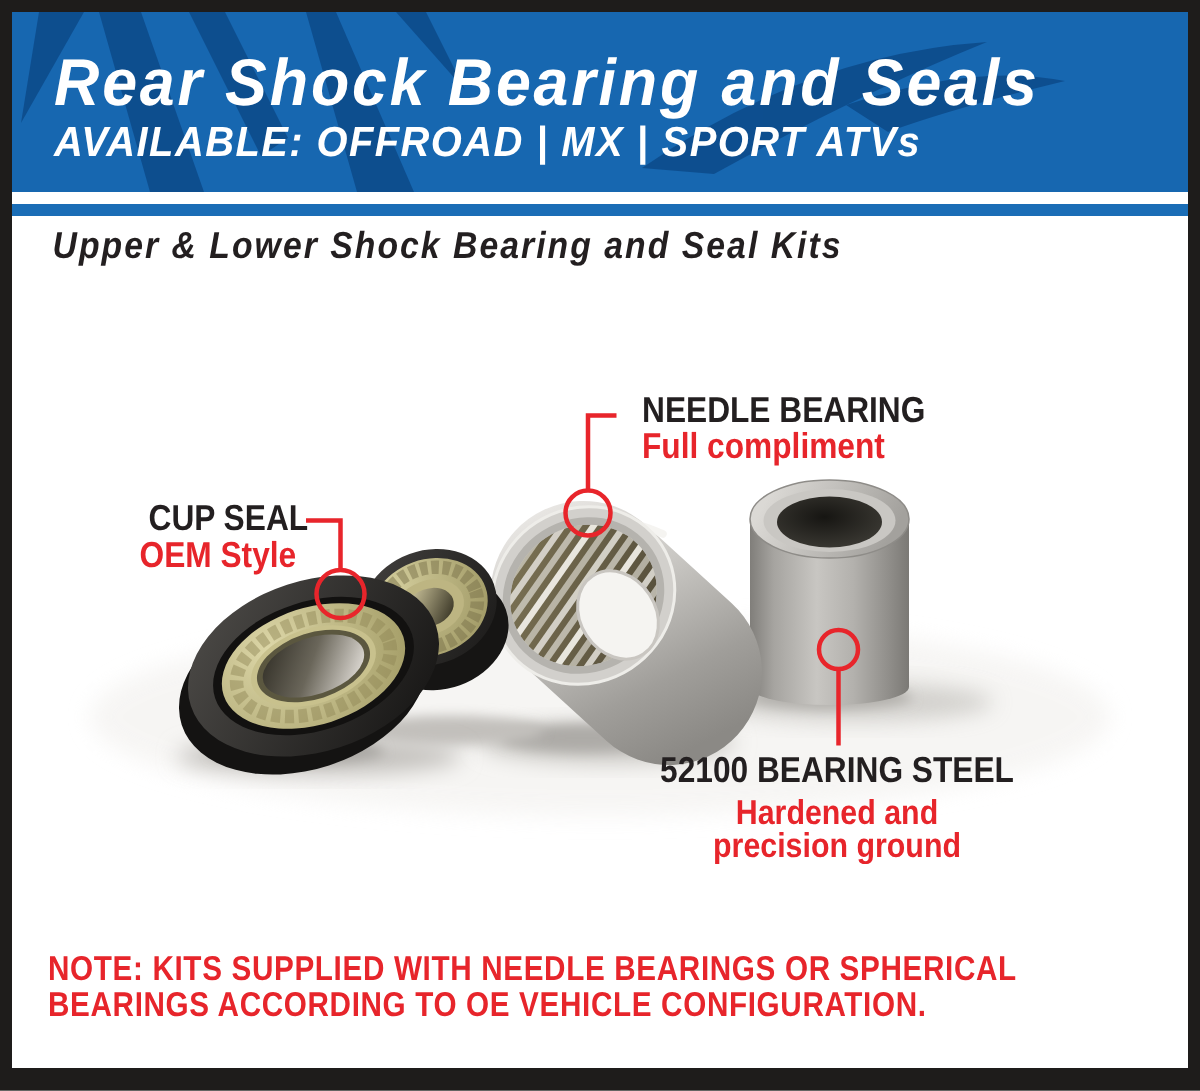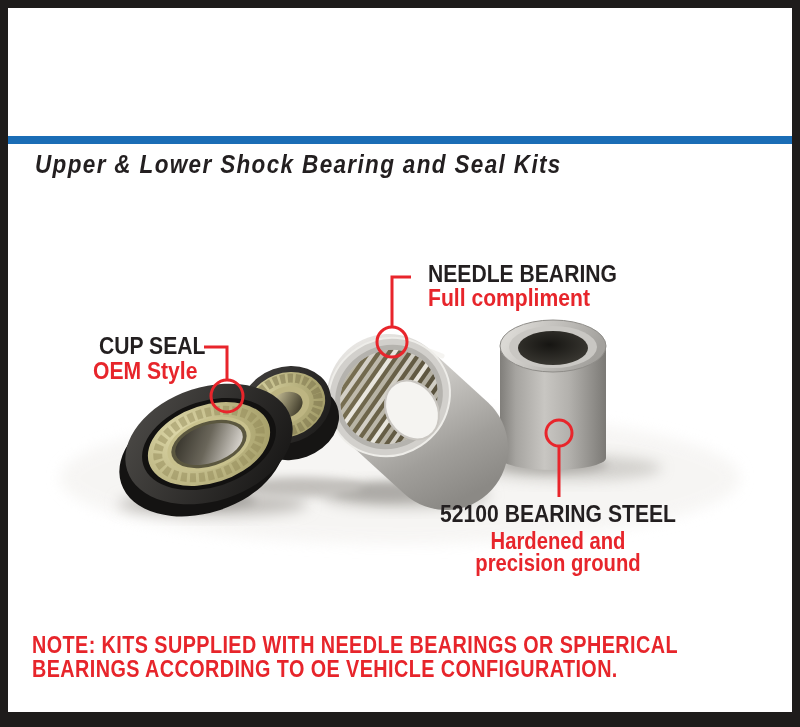--- a/index.html
+++ b/index.html
@@ -31,20 +31,35 @@
   .co.center{text-align:center;transform-origin:center top;}
   .note-line{position:absolute;left:32px;font-weight:700;font-size:23px;white-space:nowrap;
     color:var(--accent-red);transform:scaleX(.86);transform-origin:left top;letter-spacing:.5px;}
 </style>
 </head>
 <body>
 
 <div class="stage">
   <div class="inner"></div>
 
+  <div class="header-band">
+    <svg class="decor" viewBox="0 0 784 120">
+      <g fill="#0d4c8c" opacity="0.92">
+        <polygon points="18,0 48,0 6,74"></polygon>
+        <polygon points="58,0 86,0 128,120 92,120"></polygon>
+        <polygon points="118,0 142,0 184,84 166,96"></polygon>
+        <polygon points="196,0 216,0 268,120 230,120"></polygon>
+        <polygon points="256,0 276,0 302,52"></polygon>
+        <path d="M420,104 Q530,28 650,20 Q566,54 468,108 Z"></path>
+        <path d="M556,62 Q642,34 702,46 Q628,64 584,80 Z"></path>
+      </g>
+    </svg>
+    <div class="title">Rear Shock Bearing and Seals</div>
+    <div class="subtitle">AVAILABLE: OFFROAD | MX | SPORT ATVs</div>
+  </div>
 
   <div class="rule"></div>
 
   <div class="section-heading">Upper &amp; Lower Shock Bearing and Seal Kits</div>
 
   <svg class="photo" viewBox="0 0 800 727">
     <defs>
       <filter id="b4" x="-40%" y="-40%" width="180%" height="180%">
           <feGaussianBlur stdDeviation="4"></feGaussianBlur>
         </filter>

